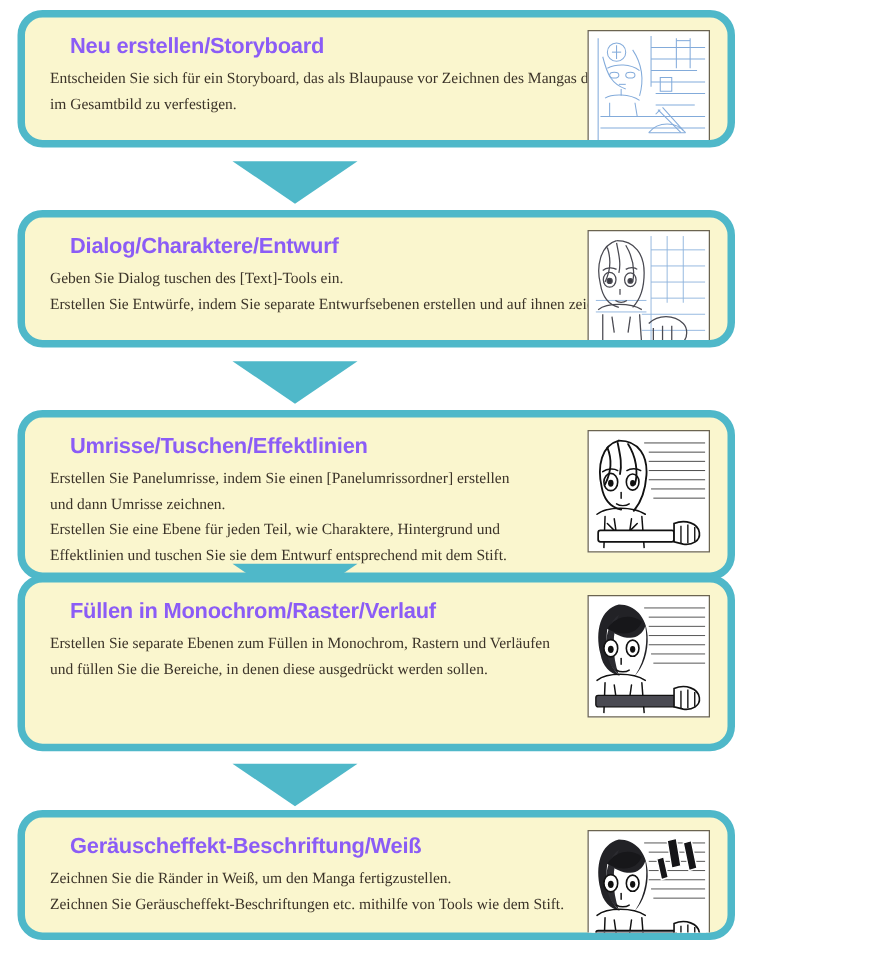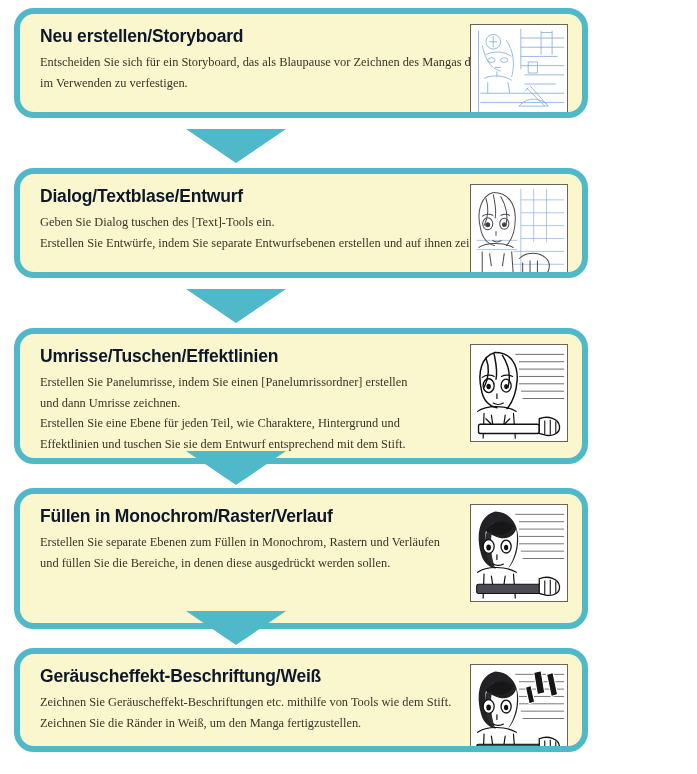--- a/index.html
+++ b/index.html
@@ -35,23 +35,23 @@
     position: relative;
     padding: 12px 18px 10px 20px;
     height: 100%;
     box-sizing: border-box;
   }
   .step-title {
     font-family: "Liberation Sans", sans-serif;
     font-weight: bold;
     font-size: 17.5px;
     line-height: 20px;
-    color: #0f172a;
+    color: #8b5cf6;
     letter-spacing: -0.2px;
-    margin: 0 0 6px 0;
+    margin: 0 0 6px 16px;
     white-space: nowrap;
   }
   .step-lines {
     font-family: "Liberation Serif", serif;
     font-size: 12.4px;
     line-height: 20.5px;
     color: #3b3328;
     max-width: 430px;
   }
   .step-lines div {
@@ -89,39 +89,39 @@
     height: 0;
     border-left: 50px solid transparent;
     border-right: 50px solid transparent;
     border-top: 34px solid #4FB8C9;
   }
 
   
   .s1 { top: 8px;   height: 110px; }
   .s2 { top: 168px; height: 110px; }
   .s3 { top: 328px; height: 136px; }
-  .s4 { top: 488px; height: 141px; }
+  .s4 { top: 460px; height: 141px; }
   .s5 { top: 648px; height: 104px; }
 
   .a1 { top: 129px; }
   .a2 { top: 289px; }
   .a3 { top: 451px; }
   .a4 { top: 611px; }
 </style>
 </head>
 <body>
 
 <div id="flow">
 
   <div class="step s1">
     <div class="step-body">
       <div class="step-title">Neu erstellen/Storyboard</div>
       <div class="step-lines">
         <div>Entscheiden Sie sich für ein Storyboard, das als Blaupause vor Zeichnen des Mangas dient.</div>
-        <div>im Verwenden zu verfestigen.</div>
+        <div>im Gesamtbild zu verfestigen.</div>
       </div>
       <div class="thumb">
         <svg viewBox="0 0 100 100" preserveAspectRatio="none">
           <rect x="0" y="0" width="100" height="100" fill="#ffffff"></rect>
           <g stroke="#7da7d9" stroke-width="0.9" fill="none" opacity="0.95">
             <path d="M6 4 L6 96"></path>
             <path d="M52 2 L52 46"></path>
             <path d="M52 12 L99 12"></path>
             <path d="M52 22 L99 22"></path>
             <path d="M52 32 L92 32"></path>
@@ -157,21 +157,21 @@
       </div>
     </div>
   </div>
 
   <div class="arrow a1">
       <i></i>
     </div>
 
   <div class="step s2">
     <div class="step-body">
-      <div class="step-title">Dialog/Textblase/Entwurf</div>
+      <div class="step-title">Dialog/Charaktere/Entwurf</div>
       <div class="step-lines">
         <div>Geben Sie Dialog tuschen des [Text]-Tools ein.</div>
         <div>Erstellen Sie Entwürfe, indem Sie separate Entwurfsebenen erstellen und auf ihnen zeichnen.</div>
       </div>
       <div class="thumb">
         <svg viewBox="0 0 100 100" preserveAspectRatio="none">
           <rect x="0" y="0" width="100" height="100" fill="#ffffff"></rect>
           <g stroke="#8fb4dd" stroke-width="0.8" fill="none">
             <path d="M52 2 L52 98"></path>
               <path d="M66 2 L66 60"></path>
@@ -333,22 +333,22 @@
   </div>
 
   <div class="arrow a4">
       <i></i>
     </div>
 
   <div class="step s5">
     <div class="step-body">
       <div class="step-title">Geräuscheffekt-Beschriftung/Weiß</div>
       <div class="step-lines">
+        <div>Zeichnen Sie die Ränder in Weiß, um den Manga fertigzustellen.</div>
         <div>Zeichnen Sie Geräuscheffekt-Beschriftungen etc. mithilfe von Tools wie dem Stift.</div>
-        <div>Zeichnen Sie die Ränder in Weiß, um den Manga fertigzustellen.</div>
       </div>
       <div class="thumb">
         <svg viewBox="0 0 100 100" preserveAspectRatio="none">
           <rect x="0" y="0" width="100" height="100" fill="#ffffff"></rect>
           <g stroke="#1a1a1a" stroke-width="0.8" fill="none" opacity="0.8">
             <path d="M50 16 L99 16"></path>
               <path d="M50 24 L99 24"></path>
               <path d="M50 32 L99 32"></path>
             <path d="M50 40 L99 40"></path>
               <path d="M52 48 L99 48"></path>

